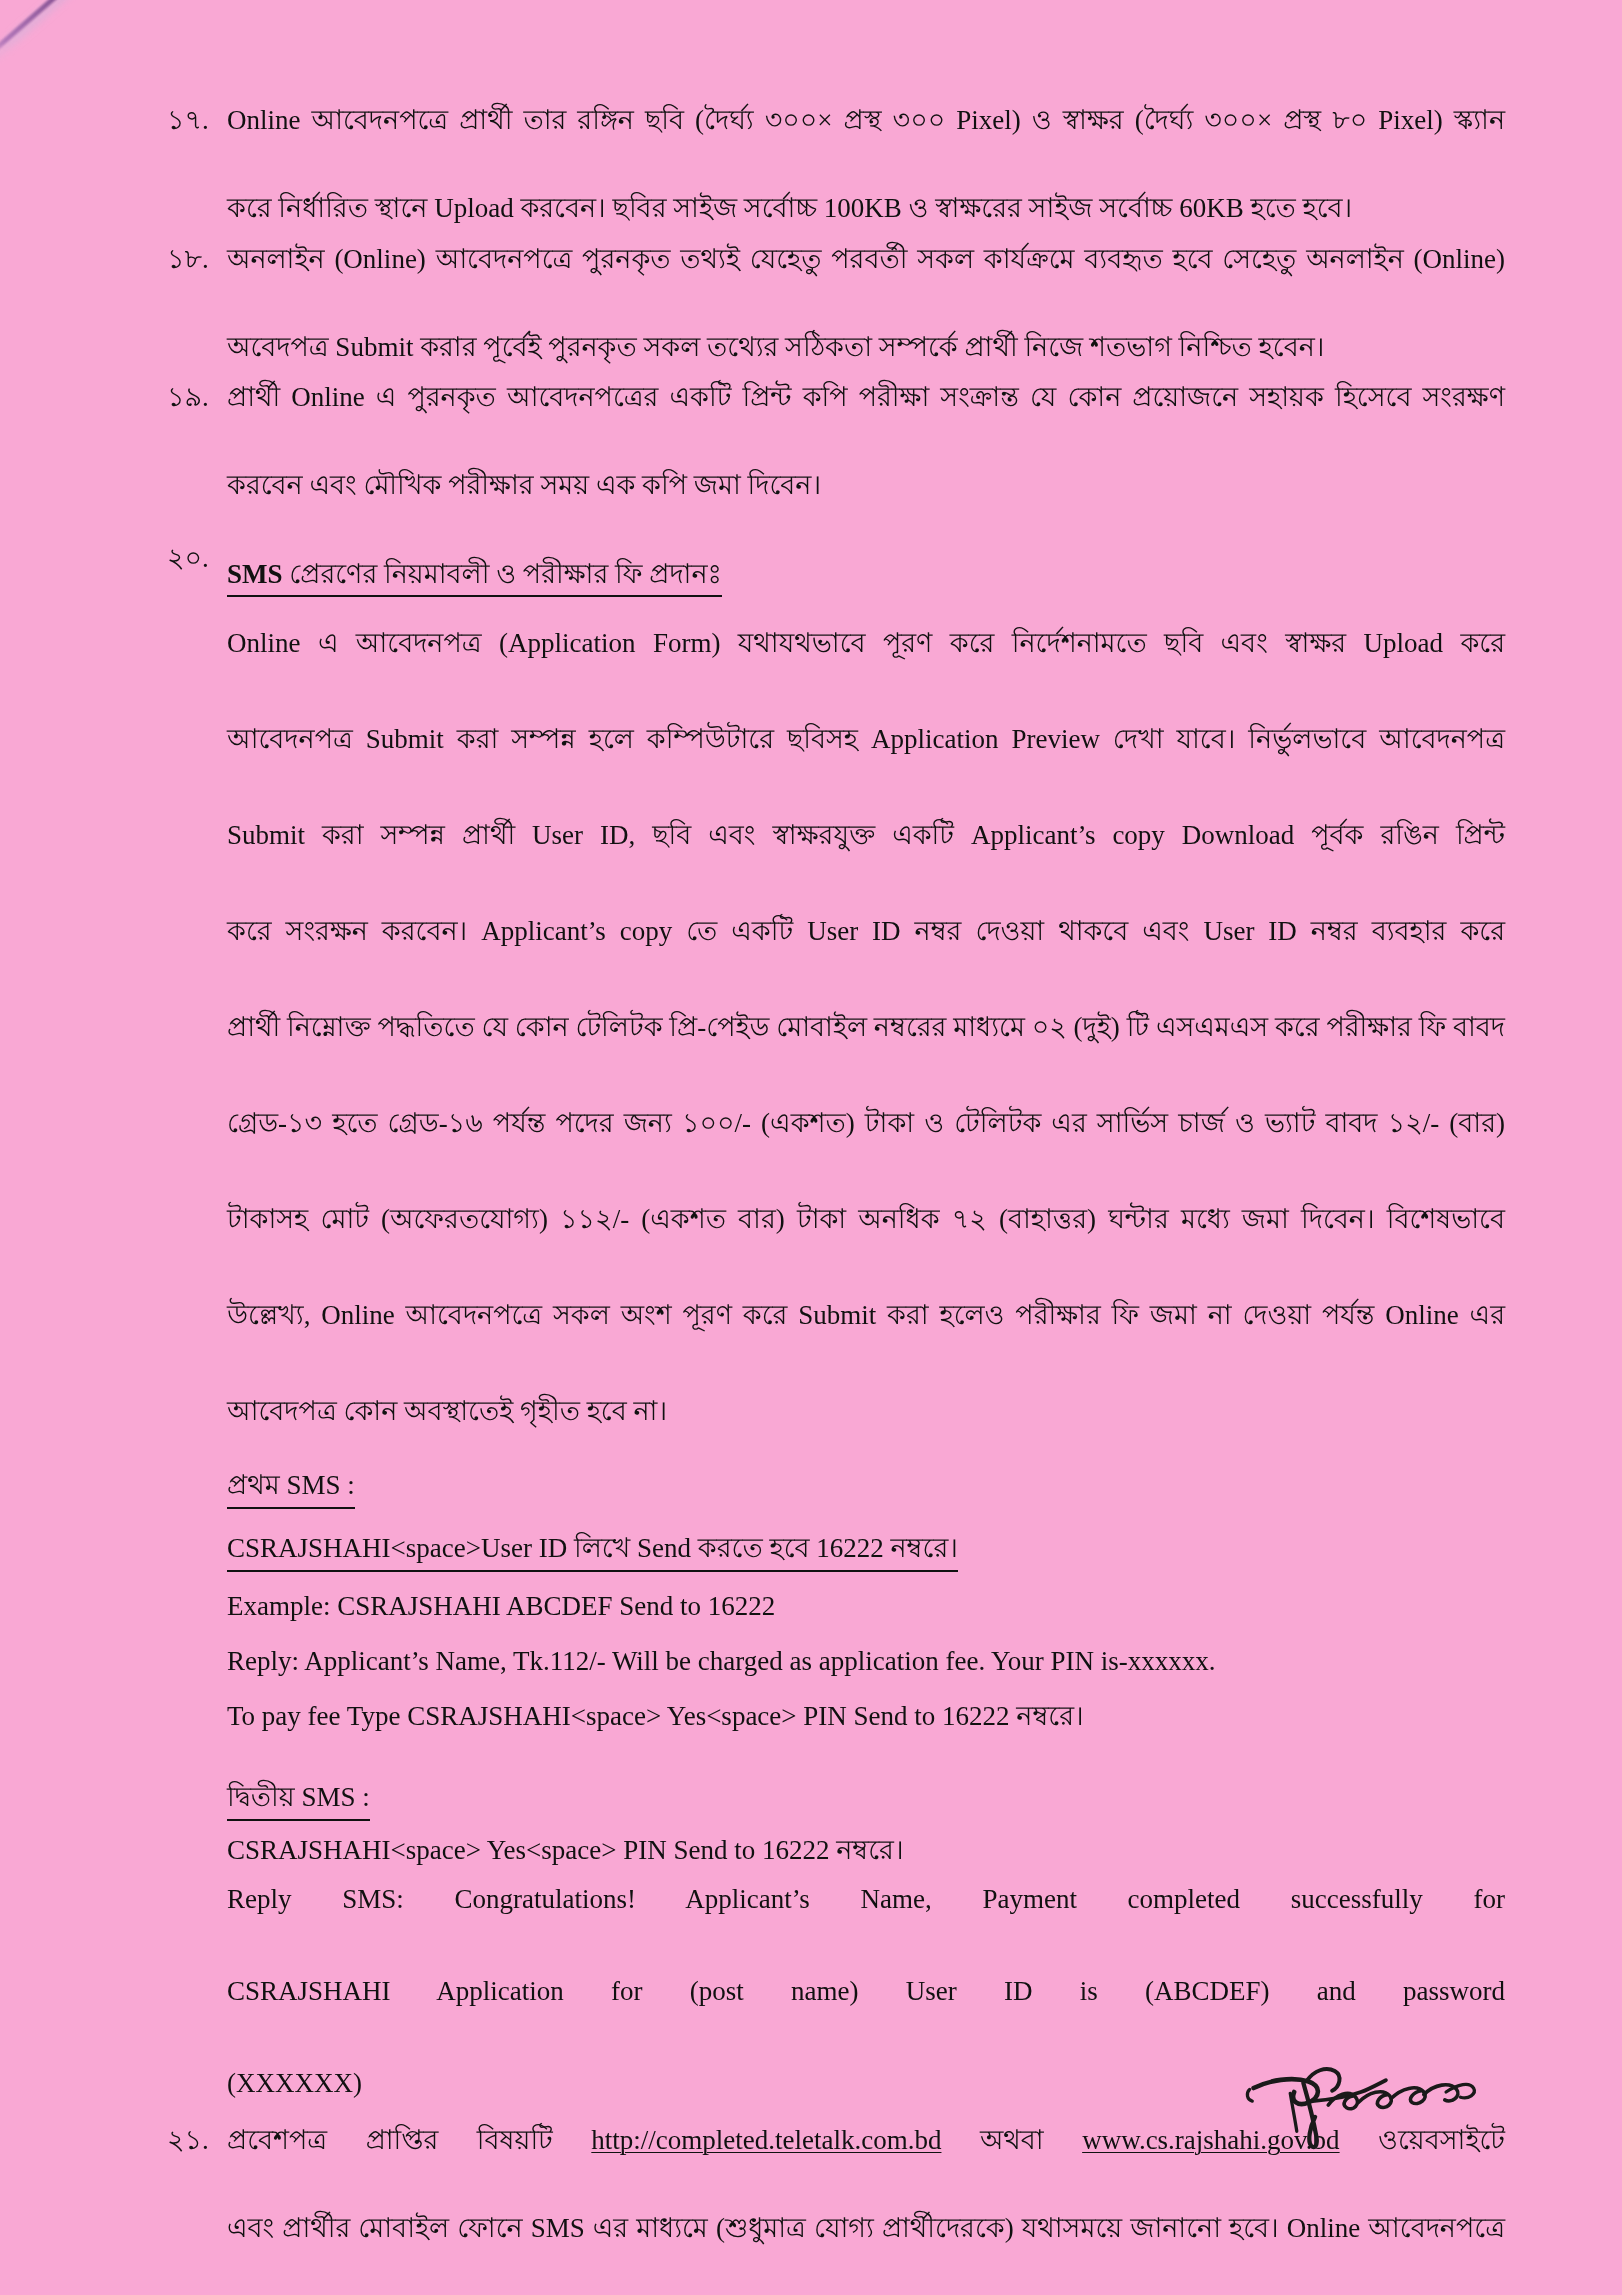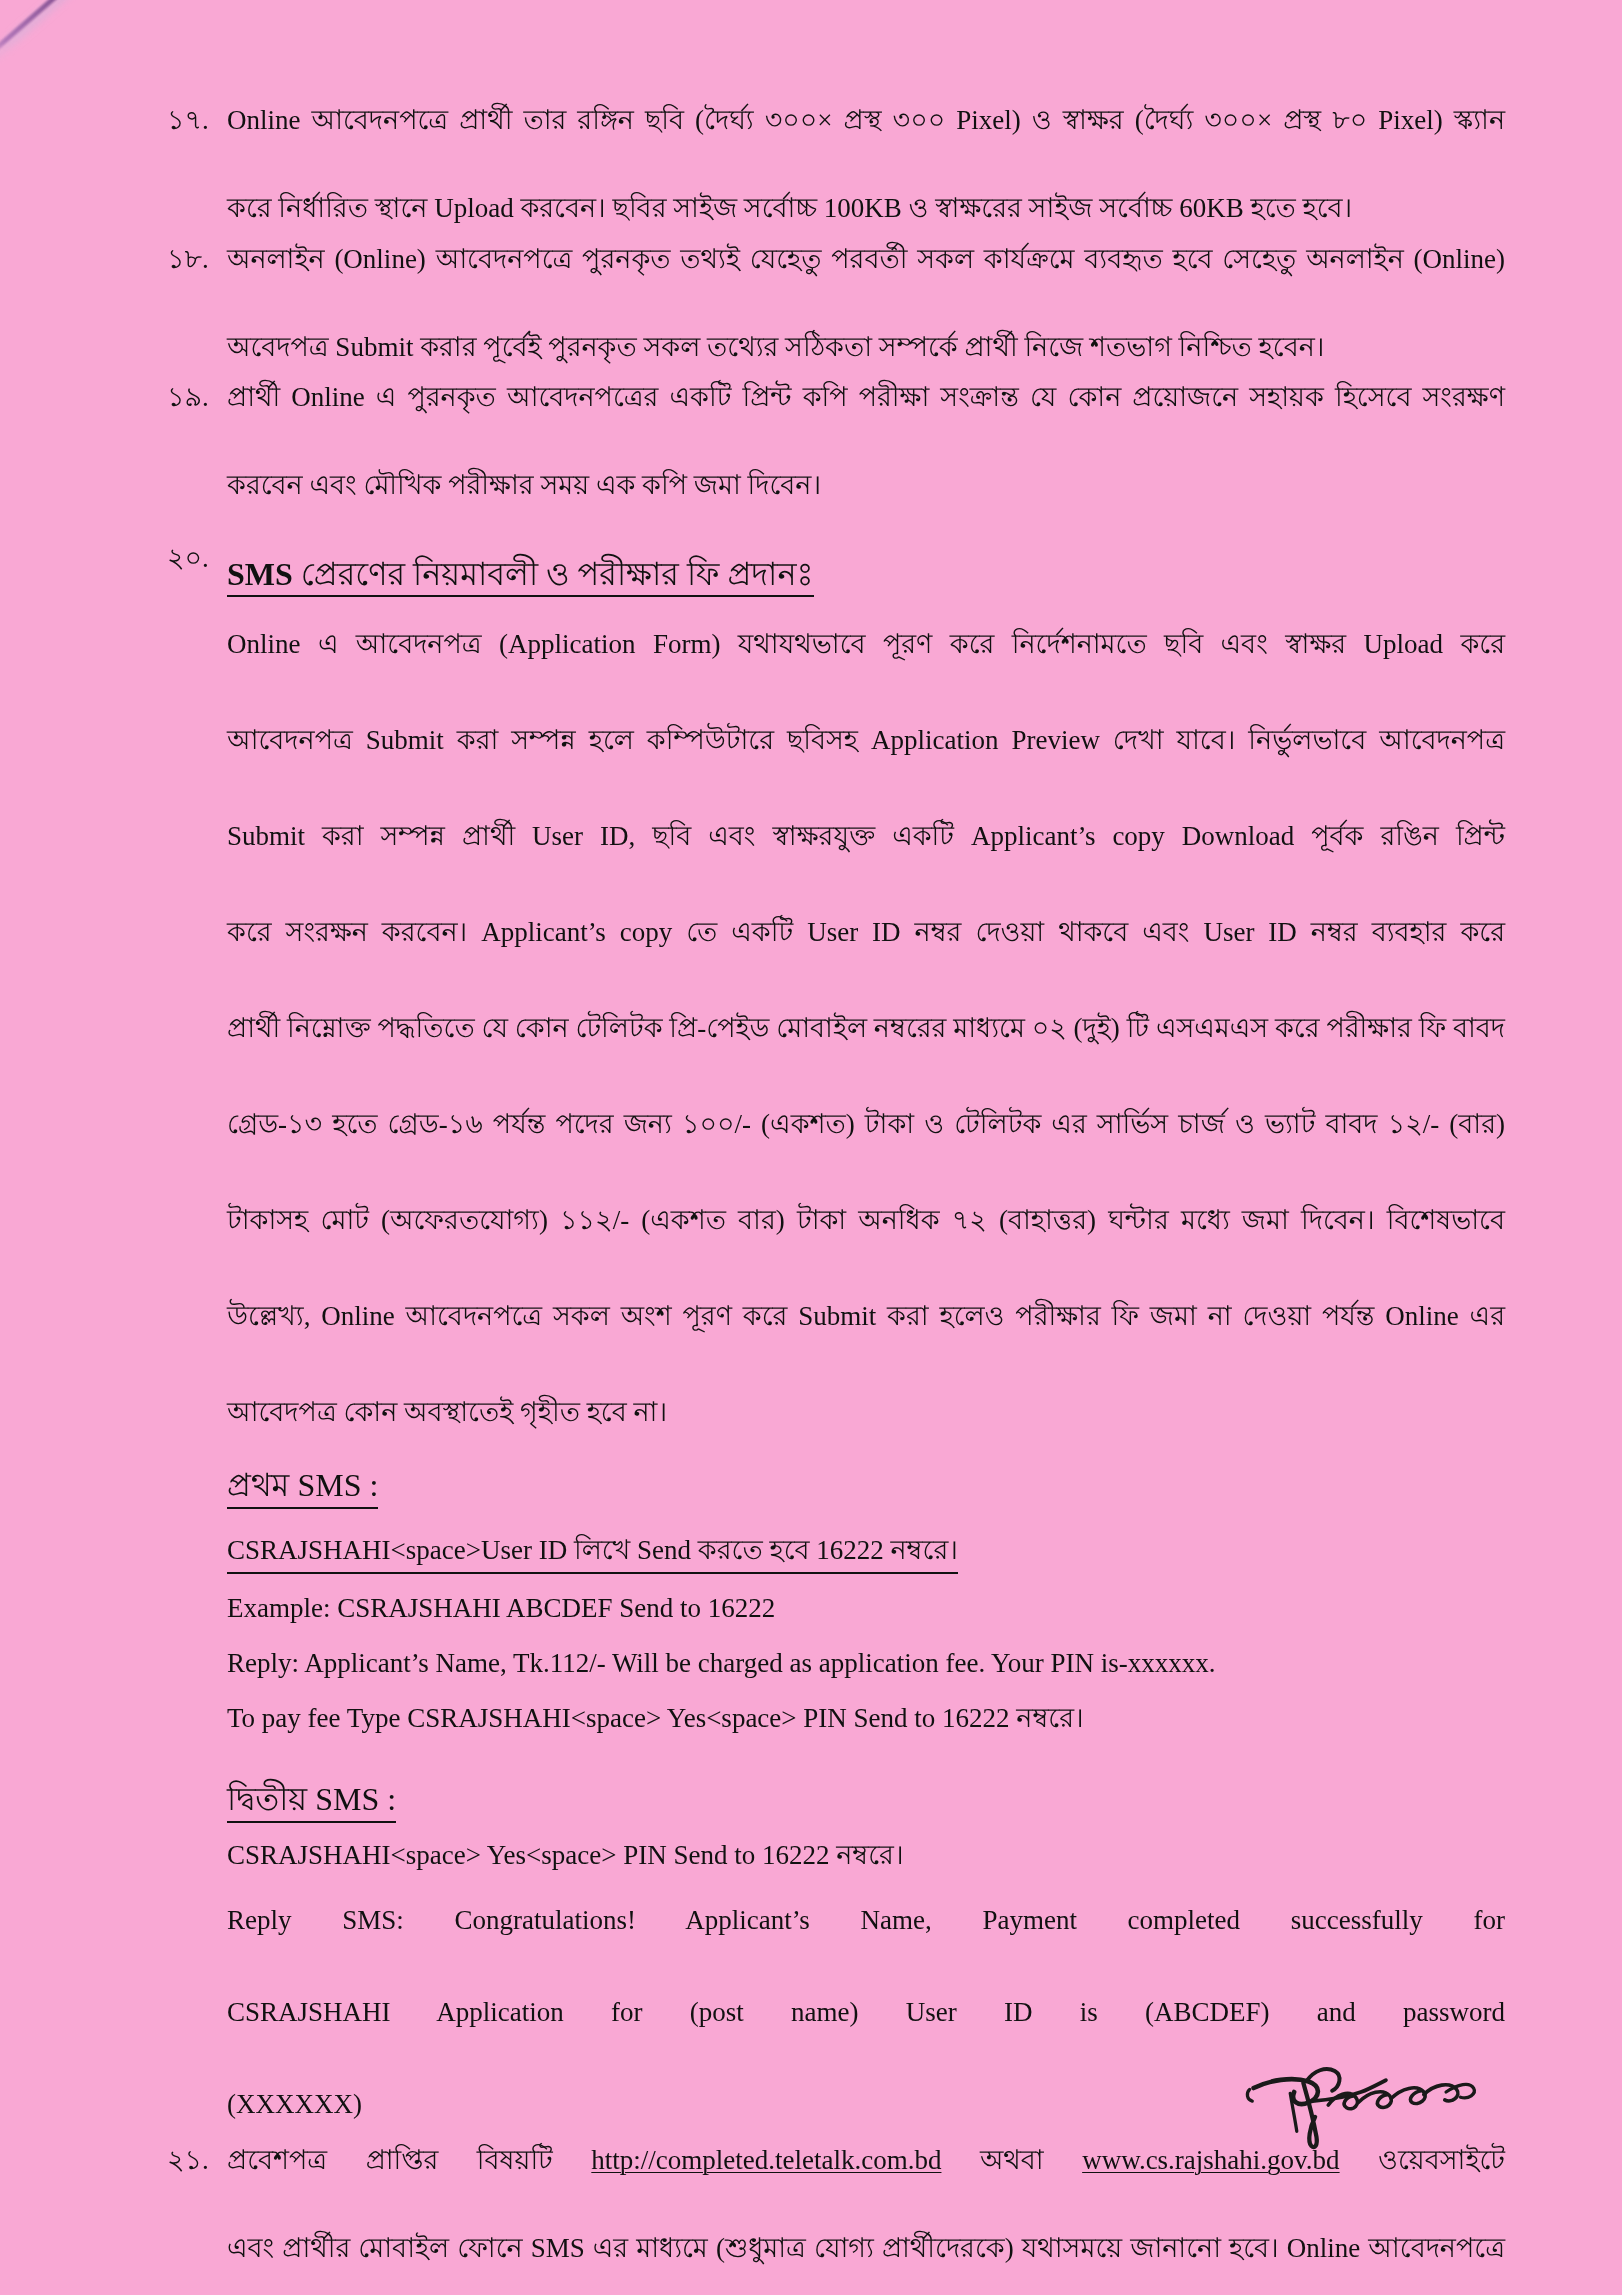--- a/index.html
+++ b/index.html
@@ -114,21 +114,21 @@
     line-height: 48px;
     width: 1278px;
   }
   .block-20 .para {
     text-align: justify;
     margin-bottom: 11.8px;
   }
   .block-20 .para .stretch::after { width: 100%; }
 
   .sms-head {
-    font-size: 32px;
+    font-size: 27px;
     line-height: 42px;
     margin-top: 17px;
     display: inline-block;
     border-bottom: 2px solid #111;
     padding-bottom: 0.7px;
   }
   .sms-line {
     font-size: 27px;
     line-height: 42px;
     margin-top: 13px;
@@ -136,21 +136,21 @@
   .sms-line.underline {
     display: inline-block;
     border-bottom: 2px solid #111;
     padding-bottom: 0.7px;
   }
   .sms-row { margin-top: 5.2px; }
   .sms-para {
     font-size: 27px;
     line-height: 46px;
     text-align: justify;
-    margin-top: 18px;
+    margin-top: 2px;
   }
   .sms-para .stretch::after { width: 100%; }
 
   .gap-sm { height: 11.8px; }
   .gap-md { height: 22px; }
 
   .link {
     text-decoration: underline;
     text-underline-offset: 3.3px;
     text-decoration-thickness: 1.3px;

